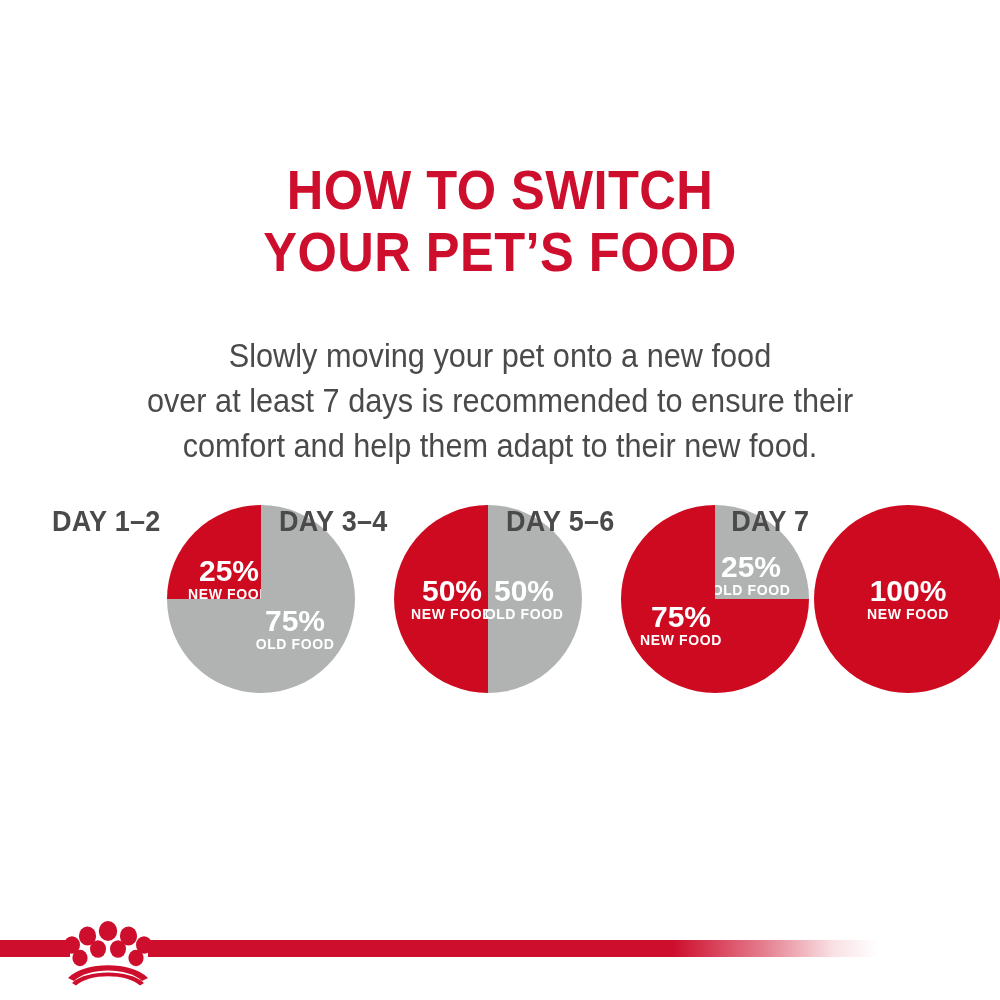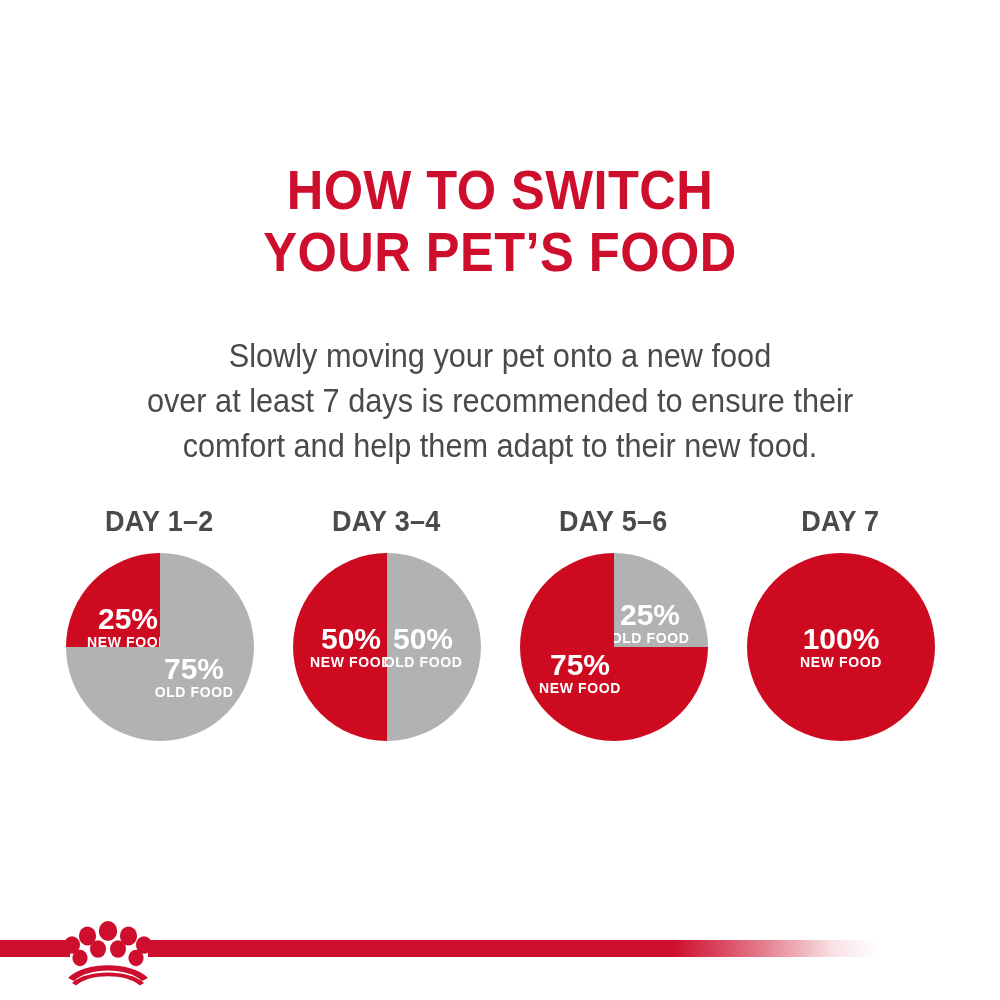--- a/index.html
+++ b/index.html
@@ -72,22 +72,21 @@
     left: 46px;
     width: 908px;
     height: 260px;
     display: flex;
     justify-content: space-between;
     align-items: flex-start;
   }
   .pie-col {
     width: 227px;
     display: flex;
-    flex-direction: column;
-    align-items: center;
+    align-items: flex-start;
   }
   .day-label {
     color: #4A4A4A;
     font-family: "Liberation Sans Narrow", "Liberation Sans", sans-serif;
     font-weight: bold;
     font-size: 30px;
     line-height: 32px;
     letter-spacing: 0.3px;
     text-transform: uppercase;
     transform: scaleX(0.9);

